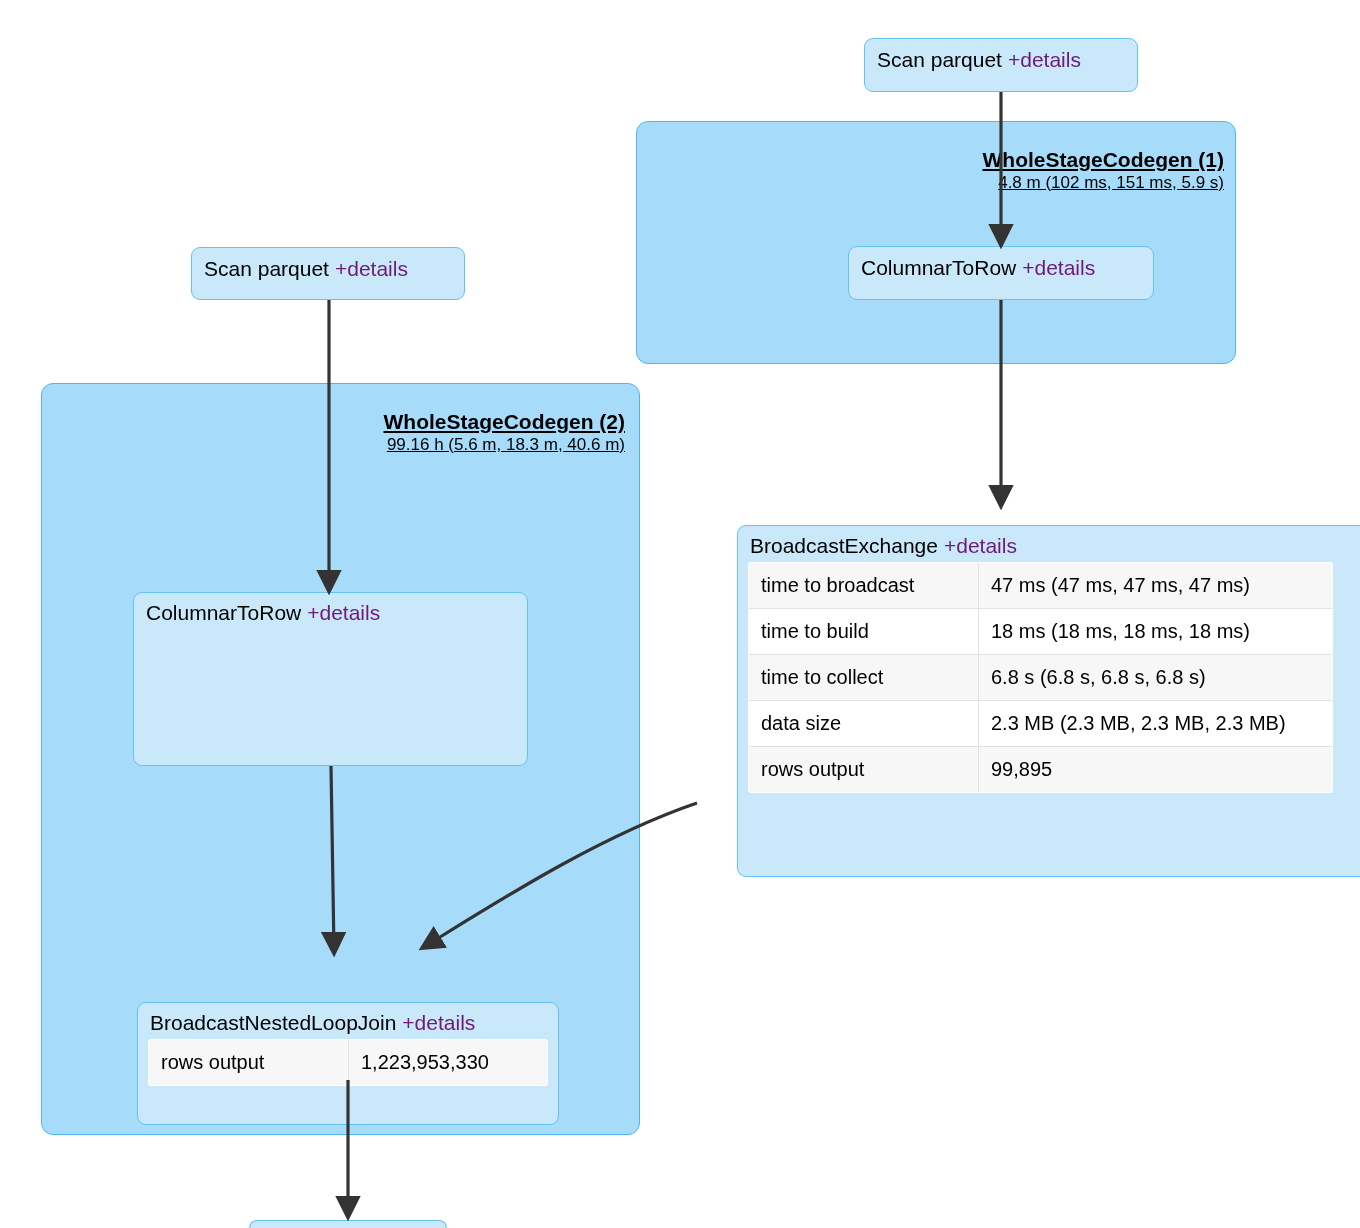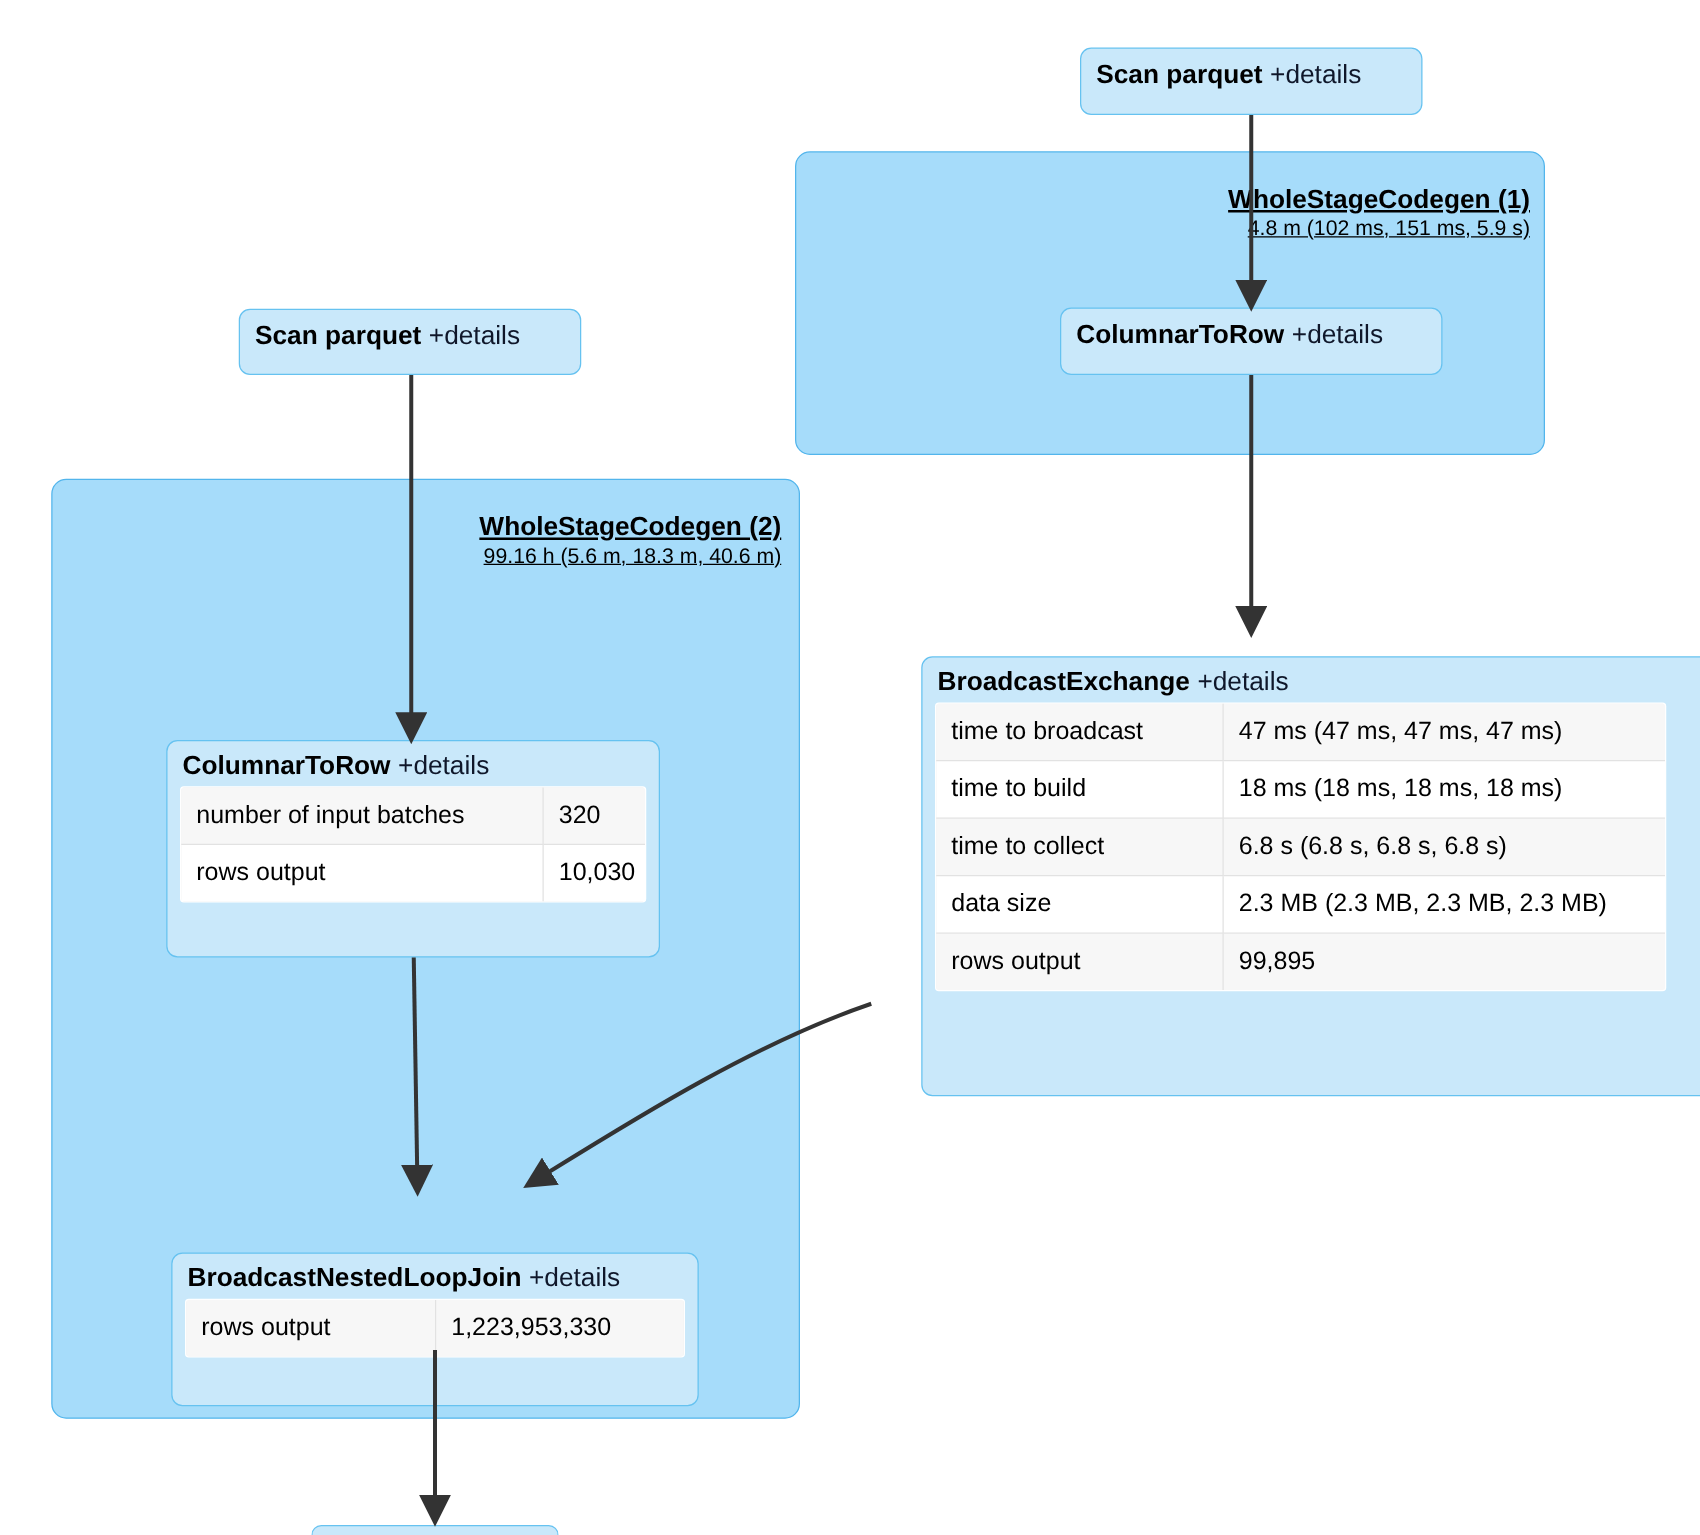--- a/index.html
+++ b/index.html
@@ -75,25 +75,25 @@
     font-size: 21px;
     white-space: nowrap;
     color: #000000;
     padding: 9px 12px 7px 12px;
     line-height: 1.1;
   }
   .node.with-table .node-title {
     padding: 8px 12px 5px 12px;
   }
   .node-title .nt-name {
-    font-weight: bold;
+    font-weight: normal;
   }
   .node-title .nt-details {
     font-weight: normal;
-    color: #0f172a;
+    color: #701a75;
     margin-left: 6px;
   }
 
   
   .metrics {
     border-collapse: collapse;
     margin: 0 10px 10px 10px;
     background: #ffffff;
     border: 1px solid #e2e2e2;
     border-radius: 3px;
@@ -175,74 +175,62 @@
   </div>
   <div class="cluster-label" style="left:41px; top:410px; width:584px; z-index:4;">
     <span class="cl-title">WholeStageCodegen (2)</span>
     <span class="cl-metric">99.16 h (5.6 m, 18.3 m, 40.6 m)</span>
   </div>
 
   <div class="node with-table" style="left:133px; top:592px; width:395px; height:174px;">
     <div class="node-title">
       <span class="nt-name">ColumnarToRow</span><span class="nt-details">+details</span>
     </div>
-    <table class="metrics" style="width:373px;">
+  </div>
+
+  <div class="node with-table" style="left:137px; top:1002px; width:422px; height:123px;">
+    <div class="node-title">
+      <span class="nt-name">BroadcastNestedLoopJoin</span><span class="nt-details">+details</span>
+    </div>
+    <table class="metrics" style="width:400px;">
       <tbody>
         <tr>
-          <td class="m-key" style="width:265px;">number of input batches</td>
-          <td class="m-val">320</td>
-        </tr>
-        <tr>
-          <td class="m-key">rows output</td>
-          <td class="m-val">10,030</td>
+          <td class="m-key" style="width:175px;">rows output</td>
+          <td class="m-val">1,223,953,330</td>
         </tr>
       </tbody>
     </table>
   </div>
 
-  <div class="node with-table" style="left:137px; top:1002px; width:422px; height:123px;">
-    <div class="node-title">
-      <span class="nt-name">BroadcastNestedLoopJoin</span><span class="nt-details">+details</span>
-    </div>
-    <table class="metrics" style="width:400px;">
+  <div class="node with-table" style="left:697px; top:525px; width:638px; height:352px;margin-left:40px;">
+    <div class="node-title">
+      <span class="nt-name">BroadcastExchange</span><span class="nt-details">+details</span>
+    </div>
+    <table class="metrics" style="width:585px;">
       <tbody>
         <tr>
-          <td class="m-key" style="width:175px;">rows output</td>
-          <td class="m-val">1,223,953,330</td>
+          <td class="m-key" style="width:205px;">time to broadcast</td>
+          <td class="m-val">47 ms (47 ms, 47 ms, 47 ms)</td>
+        </tr>
+        <tr>
+          <td class="m-key">time to build</td>
+          <td class="m-val">18 ms (18 ms, 18 ms, 18 ms)</td>
+        </tr>
+        <tr>
+          <td class="m-key">time to collect</td>
+          <td class="m-val">6.8 s (6.8 s, 6.8 s, 6.8 s)</td>
+        </tr>
+        <tr>
+          <td class="m-key">data size</td>
+          <td class="m-val">2.3 MB (2.3 MB, 2.3 MB, 2.3 MB)</td>
+        </tr>
+        <tr>
+          <td class="m-key">rows output</td>
+          <td class="m-val">99,895</td>
         </tr>
       </tbody>
     </table>
   </div>
 
-  <div class="node with-table" style="left:697px; top:525px; width:638px; height:352px;margin-left:40px;">
-    <div class="node-title">
-      <span class="nt-name">BroadcastExchange</span><span class="nt-details">+details</span>
-    </div>
-    <table class="metrics" style="width:585px;">
-      <tbody>
-        <tr>
-          <td class="m-key" style="width:205px;">time to broadcast</td>
-          <td class="m-val">47 ms (47 ms, 47 ms, 47 ms)</td>
-        </tr>
-        <tr>
-          <td class="m-key">time to build</td>
-          <td class="m-val">18 ms (18 ms, 18 ms, 18 ms)</td>
-        </tr>
-        <tr>
-          <td class="m-key">time to collect</td>
-          <td class="m-val">6.8 s (6.8 s, 6.8 s, 6.8 s)</td>
-        </tr>
-        <tr>
-          <td class="m-key">data size</td>
-          <td class="m-val">2.3 MB (2.3 MB, 2.3 MB, 2.3 MB)</td>
-        </tr>
-        <tr>
-          <td class="m-key">rows output</td>
-          <td class="m-val">99,895</td>
-        </tr>
-      </tbody>
-    </table>
-  </div>
-
   <div class="node clipped" style="left:249px; top:1220px; width:198px; height:8px;">
   </div>
 
 </div>
 
 </body></html>

